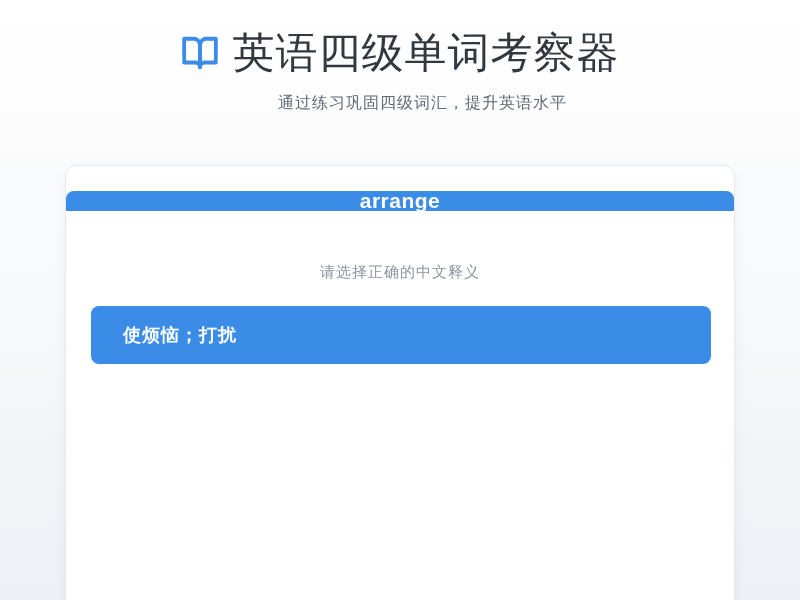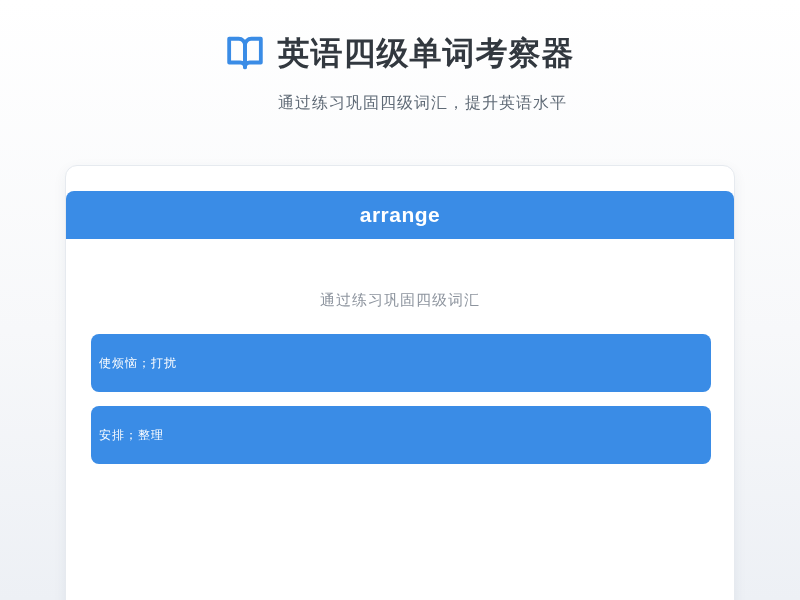--- a/index.html
+++ b/index.html
@@ -12,63 +12,63 @@
   .page {
     width: 800px; height: 600px; overflow: hidden;
   }
   .app-header { text-align: center; margin-top: 33px; }
   .title-row {
     display: flex; align-items: center; justify-content: center;
     gap: 14px; height: 40px;
   }
   .book-icon { width: 38px; height: 38px; display: block; }
   .page-title {
-    font-size: 32px; font-weight: 700; color: var(--title-color, #32383f);
+    font-size: 42px; font-weight: 400; color: var(--title-color, #32383f);
     letter-spacing: 1px; line-height: 40px;
   }
   .page-subtitle {
     margin-top: 20px; font-size: 16px; line-height: 20px;
     color: var(--subtitle-color, #5f6a76); letter-spacing: 1px; padding-left: 45px;
   }
   .quiz-card {
     width: 670px; margin: 52px auto 0;
     background: var(--card-bg, #ffffff);
     border: 1px solid #e6eaef;
     border-radius: 12px;
     box-shadow: 0 4px 14px rgba(40, 60, 90, 0.06);
     padding-top: 25px; padding-bottom: 30px;
     min-height: 470px;
   }
   .word-banner {
-    height: 48px; width: 100%;
+    height: 20px; width: 100%;
     background: var(--accent, #3a8ce6);
     border-radius: 8px 8px 0 0;
     display: flex; align-items: center; justify-content: center;
   }
   .current-word {
     color: #ffffff; font-size: 21px; font-weight: 700; letter-spacing: 0.5px;
   }
   .quiz-prompt {
     margin-top: 50px; text-align: center;
     font-size: 15px; line-height: 22px;
     color: var(--prompt-color, #8d949e); letter-spacing: 1px;
   }
   .options-list {
     margin: 23px 25px 0; display: flex; flex-direction: column; gap: 14px;
   }
   .option-button {
     height: 58px; width: 620px;
     background: var(--accent, #3a8ce6);
     border: none; border-radius: 8px;
     display: flex; align-items: center;
-    padding-left: 8px;
+    padding-left: 32px;
     color: var(--option-text, #ffffff);
     font-family: "Liberation Sans", "DejaVu Sans", sans-serif;
-    font-size: 12px; letter-spacing: 1px;
-    cursor: pointer; text-align: left;
+    font-size: 18px; letter-spacing: 1px;
+    cursor: pointer; text-align: left; font-weight: bold;
   }
 </style>
 </head>
 <body>
 
 <div class="page">
 
   <header class="app-header">
     <div class="title-row">
       <span>
@@ -80,21 +80,20 @@
       <h1 class="page-title">英语四级单词考察器</h1>
     </div>
     <p class="page-subtitle">通过练习巩固四级词汇，提升英语水平</p>
   </header>
 
   <section class="quiz-card">
     <div class="word-banner">
       <span class="current-word">arrange</span>
     </div>
 
-    <p class="quiz-prompt">通过练习巩固四级词汇</p>
+    <p class="quiz-prompt">请选择正确的中文释义</p>
 
     <div class="options-list">
       <button class="option-button">使烦恼；打扰</button>
-      <button class="option-button">安排；整理</button>
     </div>
   </section>
 
 </div>
 
 </body></html>

